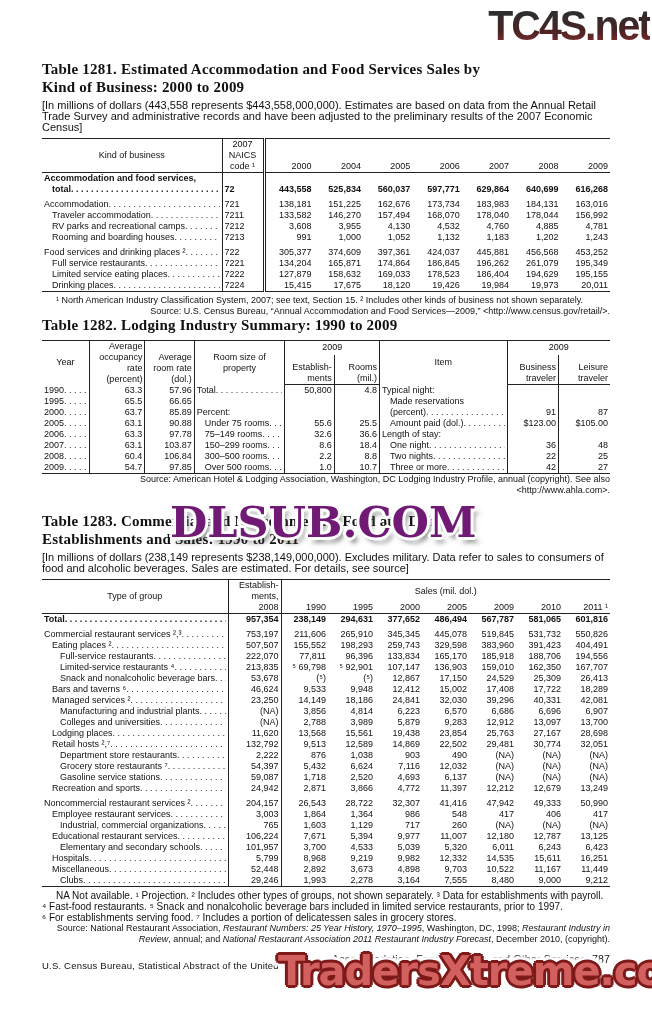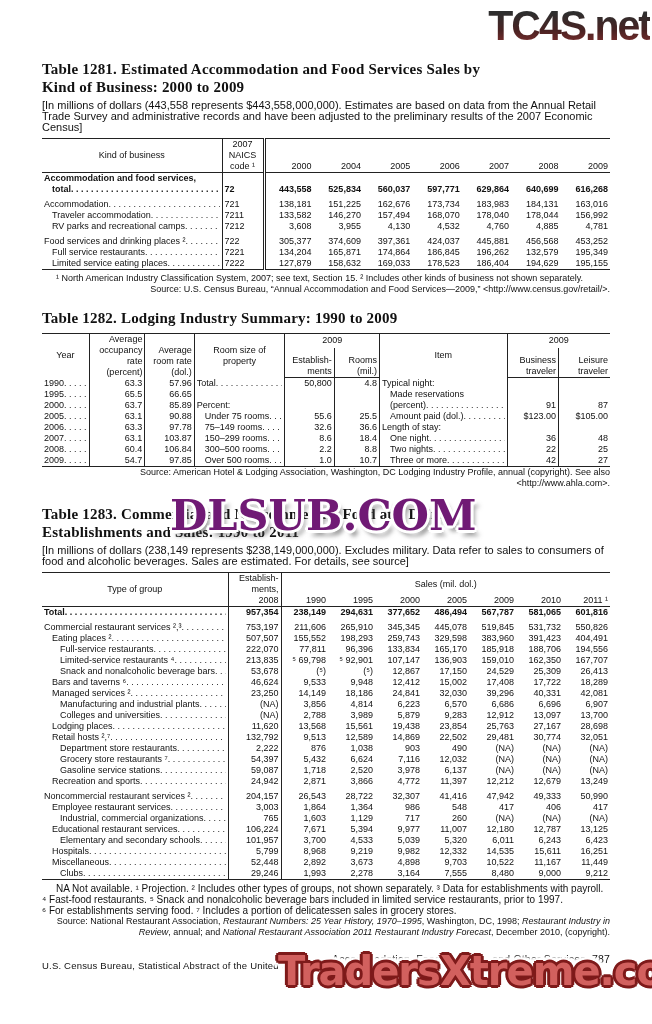--- a/index.html
+++ b/index.html
@@ -72,21 +72,21 @@
       0 -3px 0 #7e1a1a, 0 3px 0 #7e1a1a, -3px 0 0 #7e1a1a, 3px 0 0 #7e1a1a,
       -5px -5px 2px #fff, 5px -5px 2px #fff, -5px 5px 2px #fff, 5px 5px 2px #fff,
       0 -6px 2px #fff, 0 6px 2px #fff, -6px 0 2px #fff, 6px 0 2px #fff;
   }
 
   
   .footer-right { position:absolute; right:42px; top:946px; font-size:10.5px; letter-spacing:.2px;margin-top:7px; }
   .footer-left  { position:absolute; left:42px; top:960px; font-size:9.5px; letter-spacing:.2px; }
 
   section.t1281 { margin-top:44px; }
-  section.t1282 { margin-top:15px; }
+  section.t1282 { }
   section.t1283 { margin-top:17px; position:relative; }
 </style>
 </head>
 <body>
 
 <div class="page">
 
   <div class="wm-top">TC4S.net</div>
 
   <div class="content">
@@ -191,20 +191,36 @@
               </td>
               <td class="vrd">7212</td>
               <td class="num">3,608</td>
               <td class="num">3,955</td>
               <td class="num">4,130</td>
               <td class="num">4,532</td>
               <td class="num">4,760</td>
               <td class="num">4,885</td>
               <td class="num">4,781</td>
             </tr>
+            <tr>
+              <td class="vr">
+                <div class="flex ind1">
+                  <span>Rooming and boarding houses</span>
+                  <span class="lead"></span>
+                </div>
+              </td>
+              <td class="vrd">7213</td>
+              <td class="num">991</td>
+              <td class="num">1,000</td>
+              <td class="num">1,052</td>
+              <td class="num">1,132</td>
+              <td class="num">1,183</td>
+              <td class="num">1,202</td>
+              <td class="num">1,243</td>
+            </tr>
             <tr class="spacer">
               <td class="vr"></td>
               <td class="vrd"></td>
               <td></td>
               <td></td>
               <td></td>
               <td></td>
               <td></td>
               <td></td>
               <td></td>
@@ -231,38 +247,54 @@
                   <span>Full service restaurants</span>
                   <span class="lead"></span>
                 </div>
               </td>
               <td class="vrd">7221</td>
               <td class="num">134,204</td>
               <td class="num">165,871</td>
               <td class="num">174,864</td>
               <td class="num">186,845</td>
               <td class="num">196,262</td>
-              <td class="num">132,579</td>
+              <td class="num">261,079</td>
               <td class="num">195,349</td>
             </tr>
             <tr>
               <td class="vr">
                 <div class="flex ind1">
                   <span>Limited service eating places</span>
                   <span class="lead"></span>
                 </div>
               </td>
               <td class="vrd">7222</td>
               <td class="num">127,879</td>
               <td class="num">158,632</td>
               <td class="num">169,033</td>
               <td class="num">178,523</td>
               <td class="num">186,404</td>
               <td class="num">194,629</td>
               <td class="num">195,155</td>
+            </tr>
+            <tr>
+              <td class="vr">
+                <div class="flex ind1">
+                  <span>Drinking places</span>
+                  <span class="lead"></span>
+                </div>
+              </td>
+              <td class="vrd">7224</td>
+              <td class="num">15,415</td>
+              <td class="num">17,675</td>
+              <td class="num">18,120</td>
+              <td class="num">19,426</td>
+              <td class="num">19,984</td>
+              <td class="num">19,973</td>
+              <td class="num">20,011</td>
             </tr>
           </tbody>
       </table>
 
       <p class="footnote">¹ North American Industry Classification System, 2007; see text, Section 15. ² Includes other kinds of business not shown separately.</p>
       <p class="source">Source: U.S. Census Bureau, “Annual Accommodation and Food Services—2009,” &lt;http://www.census.gov/retail/&gt;.</p>
     </section>
 
     <section class="t1282">
       <div class="tbl-title">Table 1282. Lodging Industry Summary: 1990 to 2009</div>
@@ -796,21 +828,21 @@
             <tr>
               <td class="vr">
                 <div class="flex ind2">
                   <span>Gasoline service stations</span>
                   <span class="lead"></span>
                 </div>
               </td>
               <td class="vr num">59,087</td>
               <td class="num">1,718</td>
               <td class="num">2,520</td>
-              <td class="num">3,978</td>
+              <td class="num">4,693</td>
               <td class="num">6,137</td>
               <td class="num">(NA)</td>
               <td class="num">(NA)</td>
               <td class="num">(NA)</td>
             </tr>
             <tr>
               <td class="vr">
                 <div class="flex ind1">
                   <span>Recreation and sports</span>
                   <span class="lead"></span>

